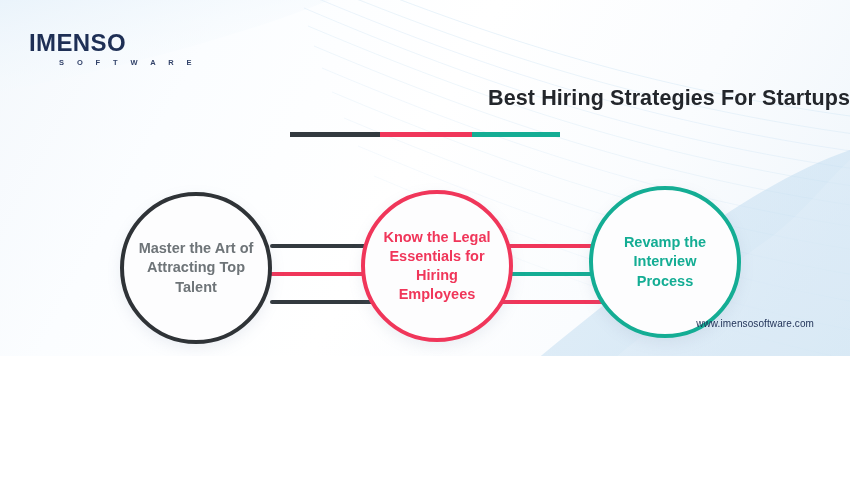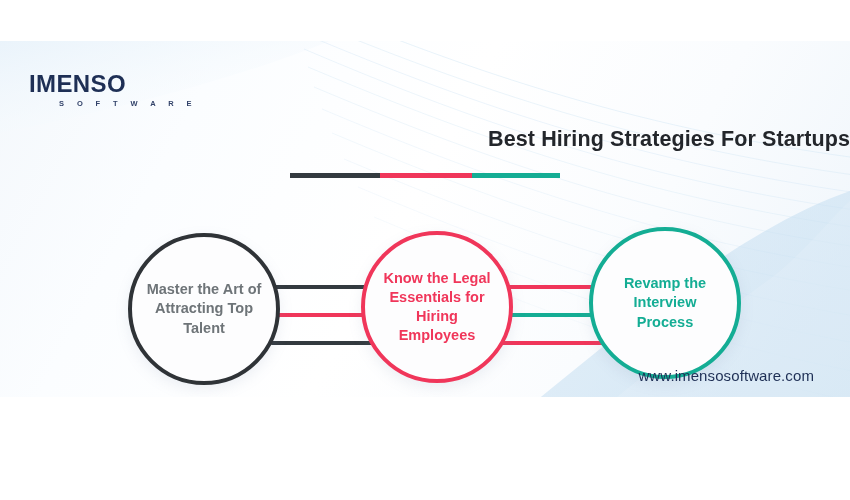--- a/index.html
+++ b/index.html
@@ -13,21 +13,20 @@
     font-family: "Liberation Sans", sans-serif;
     background: #ffffff;
   }
 
   #canvas {
     position: relative;
     width: 850px;
     height: 356px;
     overflow: hidden;
     background: linear-gradient(118deg, #f4f8fc 0%, #fbfdff 22%, #ffffff 48%, #fafcfe 72%, #eef5fb 100%);
-    margin-top: 41px;
   }
 
   
   .bg-layer {
     position: absolute;
     inset: 0;
     pointer-events: none;
   }
 
   
@@ -113,21 +112,21 @@
     justify-content: center;
     box-shadow: 0 5px 14px rgba(120, 140, 170, 0.13);
   }
   .node-label {
     text-align: center;
     line-height: 1.32;
     padding: 0 12px;
   }
 
   #node-1 {
-    left: 128px;
+    left: 120px;
     top: 17px;
     border-color: #2f3337;
   }
   #node-1 .node-label {
     color: #6e7478;
     font-size: 14.5px;
     font-weight: bold;
   }
 
   #node-2 {
@@ -149,22 +148,22 @@
   #node-3 .node-label {
     color: #14ad94;
     font-size: 14.5px;
     font-weight: bold;
   }
 
   
   #footer-url {
     position: absolute;
     right: 36px;
-    bottom: 13px;
-    font-size: 15px;
+    bottom: 27px;
+    font-size: 10px;
     color: #1e2f55;
     letter-spacing: 0.1px;
   }
 </style>
 </head>
 <body>
 
 <div id="canvas">
 
   <svg class="bg-layer" width="850" height="500" viewBox="0 0 850 500" xmlns="http://www.w3.org/2000/svg">

